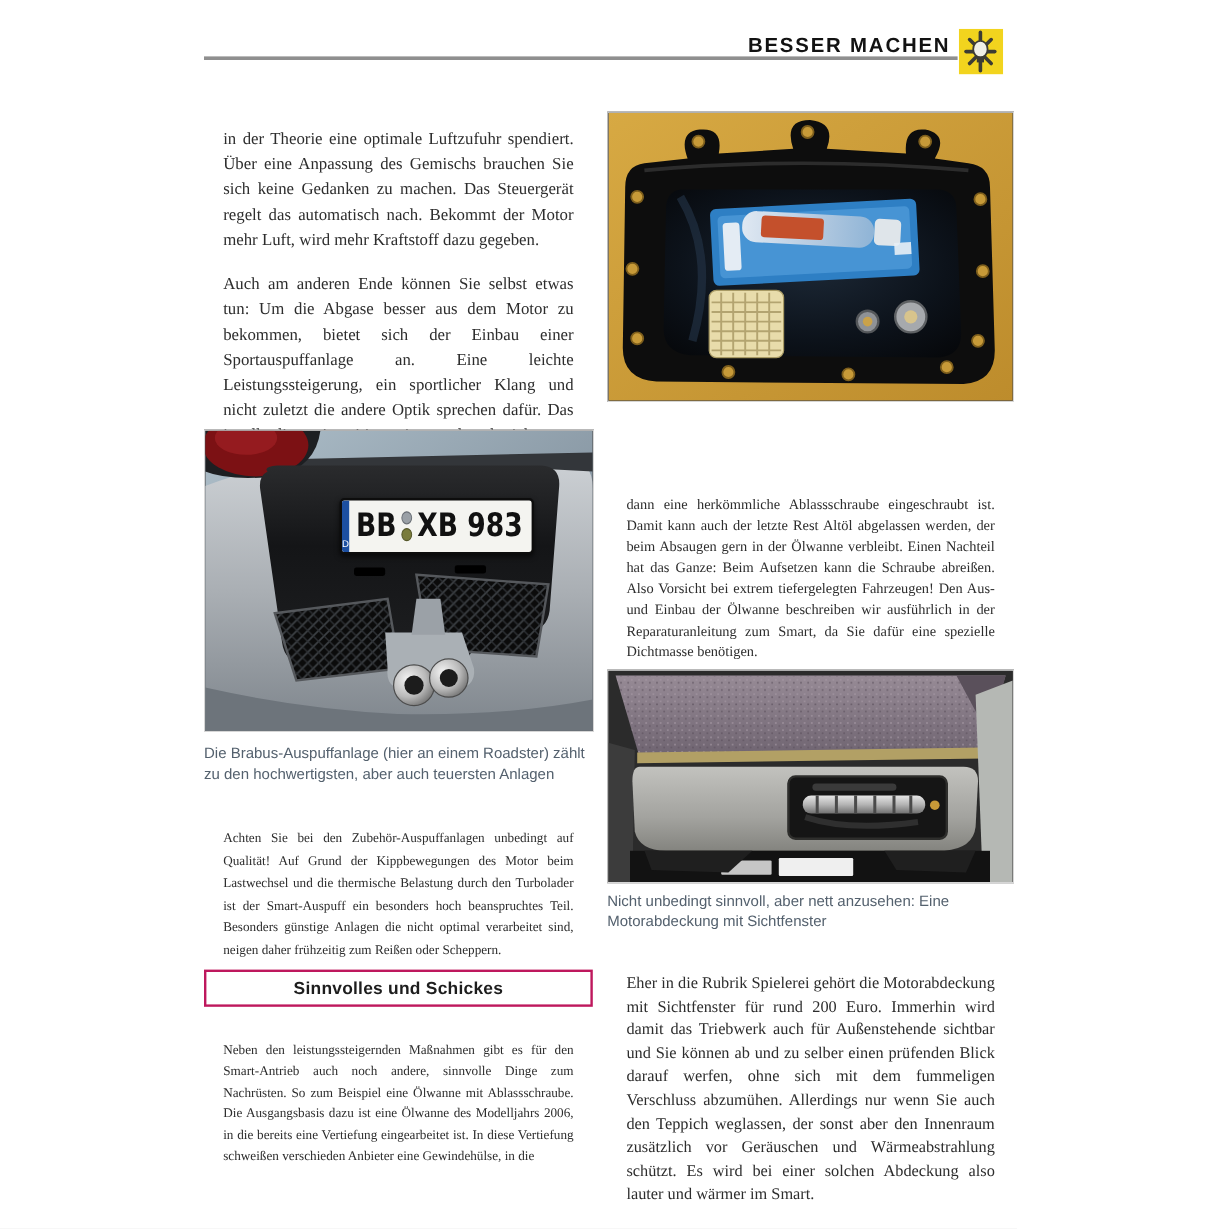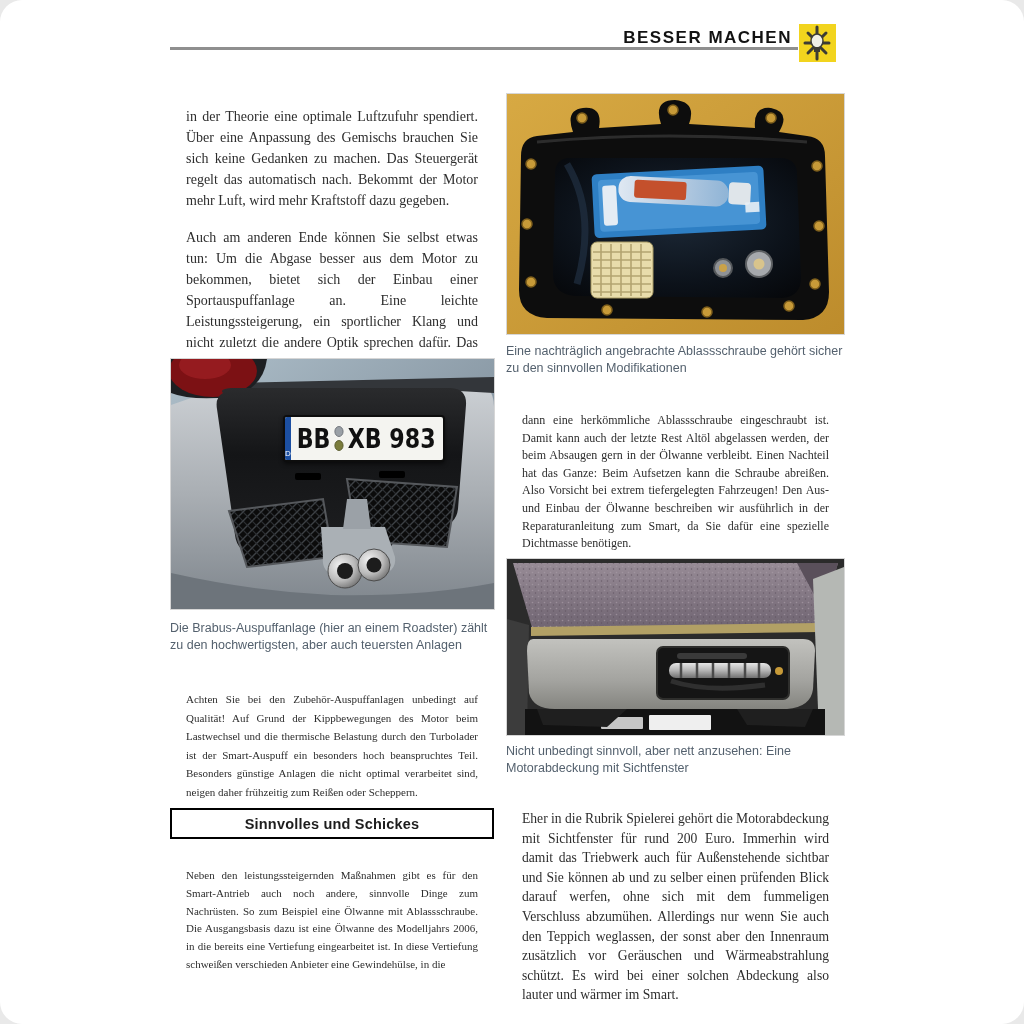--- a/index.html
+++ b/index.html
@@ -1,20 +1,20 @@
 <!DOCTYPE html>
 <html><head>
 <meta charset="utf-8">
 <style>
   * { margin:0; padding:0; box-sizing:border-box; }
   html,body { background:#e9e9e9; }
   .page {
     position:relative; width:1024px; height:1024px;
     background:#ffffff; margin:0 auto; overflow:hidden;
-    font-family:"Liberation Serif", serif; color:#2d2d2d;border-radius:22px;
+    font-family:"Liberation Serif", serif; color:#2d2d2d;
   }
   
   .header-title {
     position:absolute; top:28px; left:170px; width:622px;
     text-align:right; font-family:"Liberation Sans", sans-serif;
     font-weight:bold; font-size:17px; letter-spacing:1.5px; color:#121212;
   }
   .header-icon {
     position:absolute; top:24px; left:799px; width:37px; height:38px;
   }
@@ -31,21 +31,21 @@
   .t-c { font-size:11px; line-height:17.8px; }
   .t-d { font-size:12px; line-height:17.6px; }
   .t-e { font-size:13.6px; line-height:19.6px; }
   .tblock p { margin:16px; }
   .caption {
     position:absolute; font-family:"Liberation Sans", sans-serif;
     font-size:12.5px; line-height:17px; color:#54616e; text-align:left;
   }
   .box-heading {
     position:absolute; top:808px; left:170px; width:324px; height:31px;
-    border:2px solid #000000; display:flex; align-items:center; justify-content:center;
+    border:2px solid #be185d; display:flex; align-items:center; justify-content:center;
     font-family:"Liberation Sans", sans-serif; font-weight:bold;
     font-size:14.5px; color:#1d1d1d; letter-spacing:.2px; background:#fff;
   }
   .page-number {
     position:absolute; top:1031px; left:700px; width:146px; text-align:right;
     font-family:"Liberation Sans", sans-serif; font-weight:bold;
     font-size:19px; color:#404040;
   }
   
   .photo { position:absolute; overflow:hidden; border:1px solid #d6d6d6; background:#222; }
@@ -259,21 +259,20 @@
 
       <circle cx="216" cy="174" r="9" fill="#8f9296" stroke="#54575a" stroke-width="2"></circle>
       <circle cx="216" cy="174" r="4" fill="#caa24a"></circle>
       <circle cx="252" cy="170" r="13" fill="#a6a9ad" stroke="#5e6164" stroke-width="2"></circle>
       <circle cx="252" cy="170" r="5.5" fill="#d8c48c"></circle>
 
       <path d="M30,48 Q160,36 300,48" stroke="#3a3a3a" stroke-width="3" fill="none" opacity=".7"></path>
     </svg>
   </div>
 
-  <div class="caption col-right" style="top:343px;">Eine nachträglich angebrachte Ablassschraube gehört sicher zu den sinnvollen Modifikationen</div>
 
   <div class="tblock col-right t-d" style="top:396px;">
     <p>dann eine herkömmliche Ablassschraube eingeschraubt ist. Damit kann auch der letzte Rest Altöl abgelassen werden, der beim Absaugen gern in der Ölwanne verbleibt. Einen Nachteil hat das Ganze: Beim Aufsetzen kann die Schraube abreißen. Also Vorsicht bei extrem tiefergelegten Fahrzeugen! Den Aus- und Einbau der Ölwanne beschreiben wir ausführlich in der Reparaturanleitung zum Smart, da Sie dafür eine spezielle Dichtmasse benötigen.</p>
   </div>
 
   <div class="photo photo-engine">
     <svg width="337" height="176" viewBox="0 0 337 176">
       <defs>
         <linearGradient id="carpetC" x1="0" y1="0" x2="0" y2="1">
           <stop offset="0" stop-color="#978b96"></stop>

